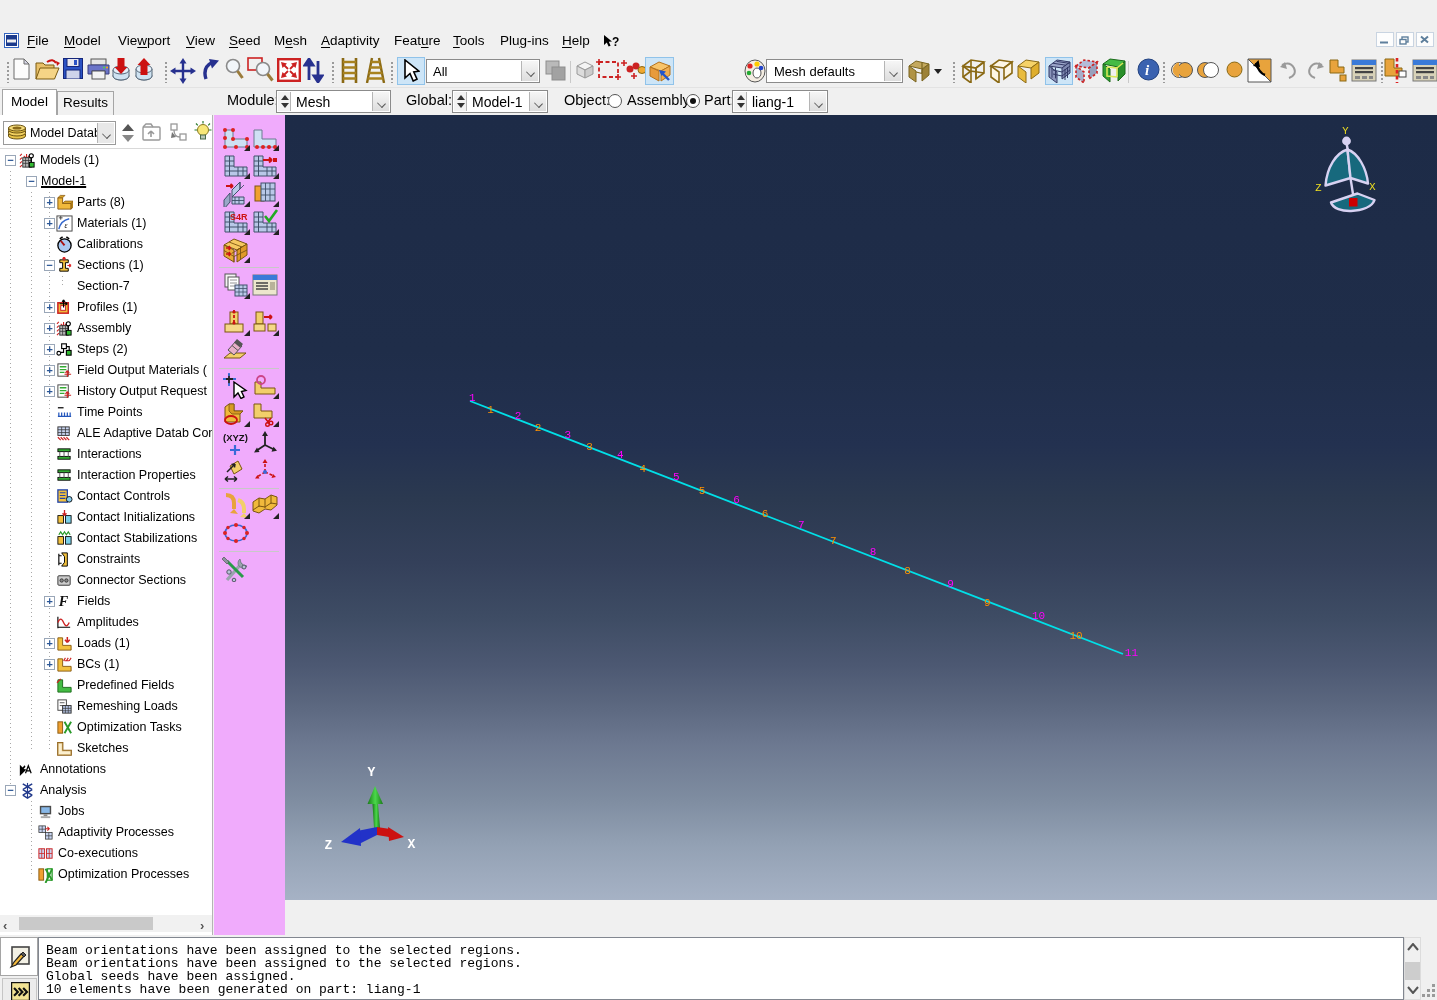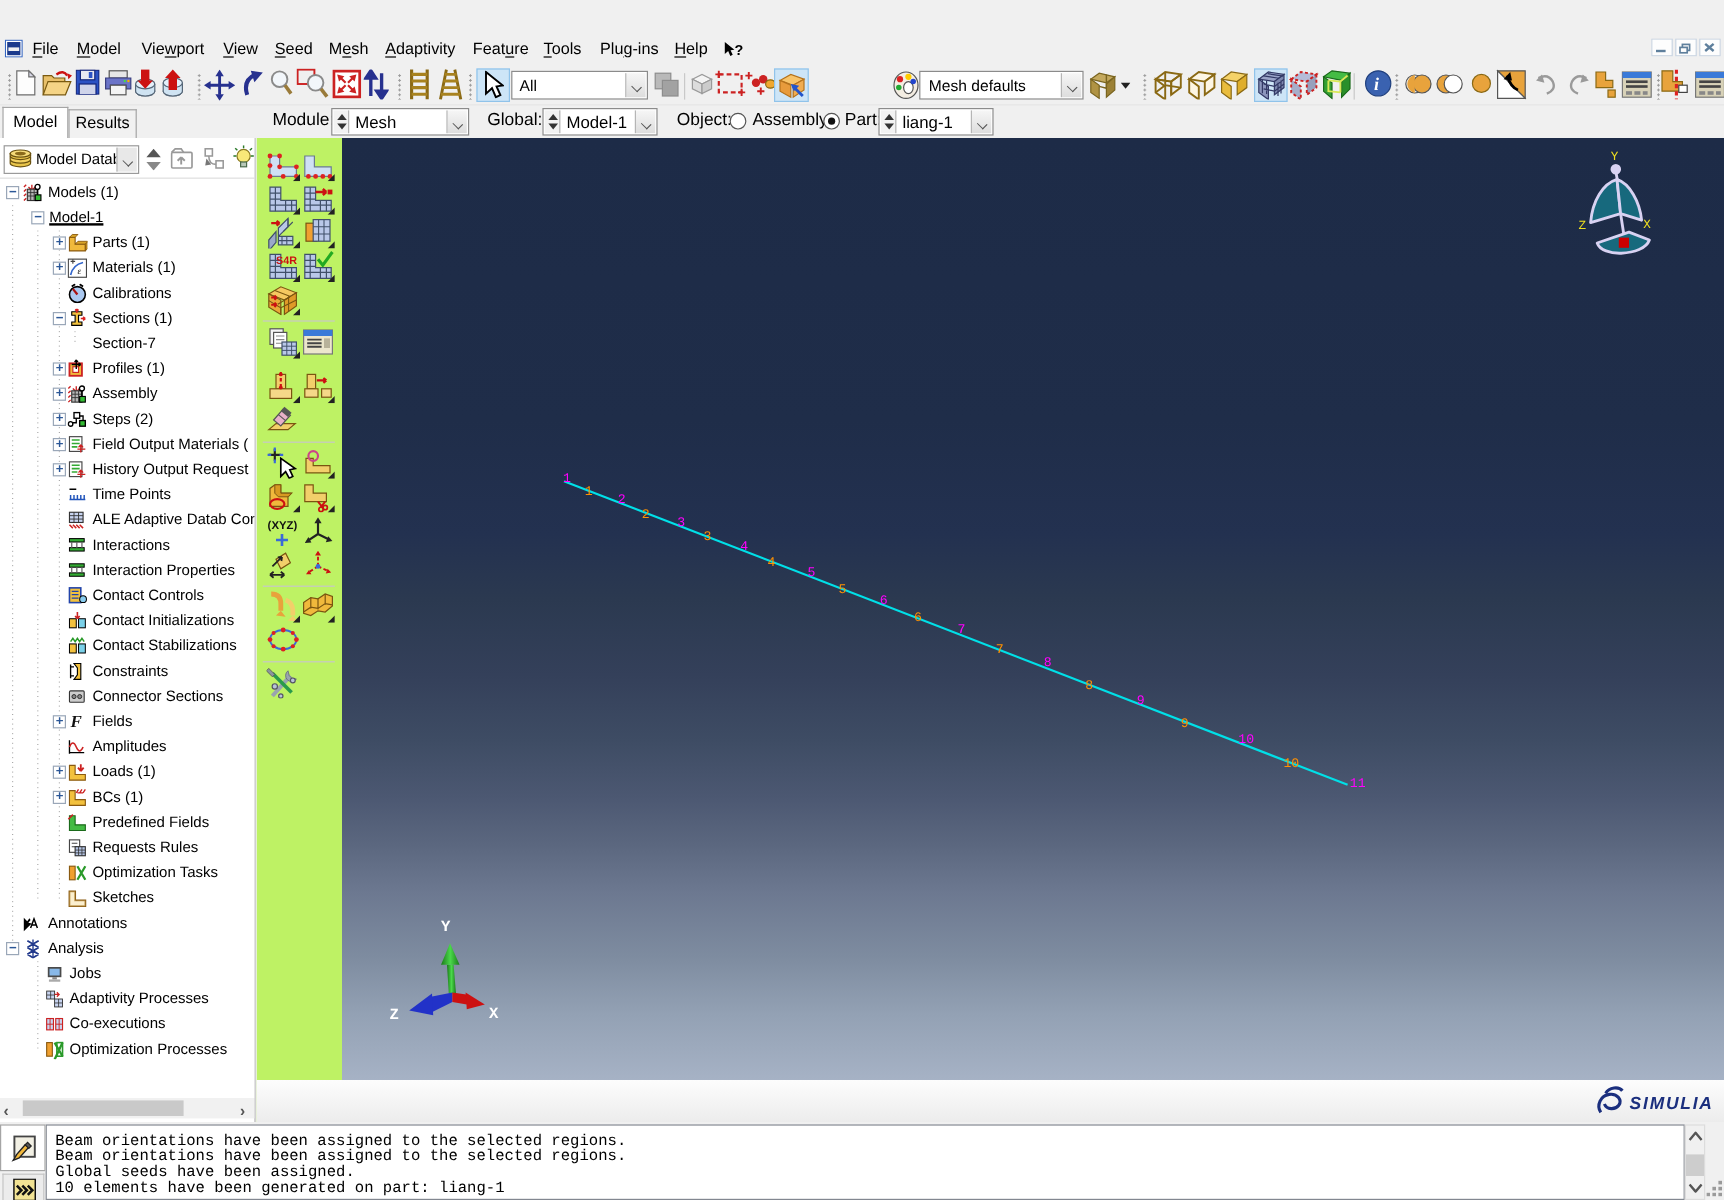--- a/index.html
+++ b/index.html
@@ -30,21 +30,21 @@
 
 #treepanel{left:0;top:115px;width:213px;height:820px;background:#fff;border-right:1px solid #b4b4b4}
 #treebar{left:0;top:0;width:212px;height:34px;background:#fff;border-bottom:1px solid #d9d9d9}
 #treelist{left:0;top:34px;width:212px;height:766px;background:#fff;overflow:hidden}
 .trow{position:absolute;left:0;width:212px;height:21px;font-size:12.5px;color:#000;white-space:nowrap}
 .trow span{position:absolute;top:3px}
 .eb{position:absolute;width:11px;height:11px;top:5px;background:#fff;border:1px solid #9aa7b8;color:#2b5797;font-size:11px;line-height:9px;text-align:center;font-weight:bold}
 .ticon{position:absolute;top:2px}
 .dotv{position:absolute;width:1px;background-image:linear-gradient(#a8a8a8 25%,transparent 25%);background-size:1px 4px}
 
-#toolbox{left:214px;top:115px;width:71px;height:820px;background:#bef264}
+#toolbox{left:214px;top:115px;width:71px;height:820px;background:#f0abfc}
 .tbtn{position:absolute;width:28px;height:27px}
 .tbsep{position:absolute;left:5px;width:60px;height:1px;background:#c8c8c8}
 
 #canvas{left:285px;top:115px;width:1152px;height:785px;
 background:linear-gradient(180deg,#1d2b47 0%,#1f2d49 30%,#233150 42%,#2b3950 49%,#34405a 57%,#3e4c64 64%,#4c5872 70%,#5b677f 75%,#6c7890 80%,#7e8ca0 87%,#93a1b4 93%,#a6b2c5 100%)}
 #botstrip{left:214px;top:900px;width:1223px;height:35px;background:linear-gradient(#fdfdfd,#ececec)}
 
 #msgrow{left:0;top:935px;width:1437px;height:65px;background:#f0f0f0}
 #msgbox{left:38px;top:2px;width:1366px;height:63px;background:#fff;border:1px solid #828790;overflow:hidden}
 .msgline{position:absolute;left:7px;font-family:"Liberation Mono",monospace;font-size:13px;color:#000;white-space:pre}
@@ -574,21 +574,21 @@
         </div>
       <div class="trow" style="top:22px">
           <i class="eb" style="left:26px">−</i>
           <span style="left:41px;text-decoration:underline;text-decoration-thickness:2px">Model-1</span>
         </div>
       <div class="trow" style="top:43px">
           <i class="eb" style="left:44px">+</i>
           <svg class="ticon" style="left:56px" width="17" height="17" viewBox="0 0 18 18">
             <use href="#i-part"></use>
           </svg>
-          <span style="left:77px">Parts (1)</span>
+          <span style="left:77px">Parts (8)</span>
         </div>
       <div class="trow" style="top:64px">
           <i class="eb" style="left:44px">+</i>
           <svg class="ticon" style="left:56px" width="17" height="17" viewBox="0 0 18 18">
             <use href="#i-mat"></use>
           </svg>
           <span style="left:77px">Materials (1)</span>
         </div>
       <div class="trow" style="top:85px">
           <svg class="ticon" style="left:56px" width="17" height="17" viewBox="0 0 18 18">
@@ -725,21 +725,21 @@
       <div class="trow" style="top:526px">
           <svg class="ticon" style="left:56px" width="17" height="17" viewBox="0 0 18 18">
             <use href="#i-predef"></use>
           </svg>
           <span style="left:77px">Predefined Fields</span>
         </div>
       <div class="trow" style="top:547px">
           <svg class="ticon" style="left:56px" width="17" height="17" viewBox="0 0 18 18">
             <use href="#i-remesh"></use>
           </svg>
-          <span style="left:77px">Requests Rules</span>
+          <span style="left:77px">Remeshing Loads</span>
         </div>
       <div class="trow" style="top:568px">
           <svg class="ticon" style="left:56px" width="17" height="17" viewBox="0 0 18 18">
             <use href="#i-opttask"></use>
           </svg>
           <span style="left:77px">Optimization Tasks</span>
         </div>
       <div class="trow" style="top:589px">
           <svg class="ticon" style="left:56px" width="17" height="17" viewBox="0 0 18 18">
             <use href="#i-sketch"></use>
@@ -1034,29 +1034,20 @@
       <polygon points="60,41 52.5,59 68,59" fill="url(#gsh)"></polygon>
       <polygon points="62,82 62,90 44,99 42,86" fill="#2232c8"></polygon>
       <polygon points="26,97 45,83 46,101" fill="#2232c8"></polygon>
       <polygon points="62,82 62,90 74,92 75,84" fill="#cc1111"></polygon>
       <polygon points="89,92 73,82 74,96" fill="#cc1111"></polygon>
       <g fill="#fff" font-family="Liberation Mono,monospace" font-size="13px" font-weight="bold" text-anchor="middle">
         <text x="56.5" y="31">Y</text>
           <text x="13.5" y="104">Z</text>
           <text x="96.5" y="103">X</text>
       </g>
-    </svg>
-  </div>
-  <div id="botstrip" class="abs">
-    <svg class="abs" style="left:1114px;top:5px" width="110" height="26" viewBox="0 0 110 26">
-      <g fill="none" stroke="#1b2f7e" stroke-width="2.6">
-        <path d="M6 22 C2 16 6 8 13 7 C20 6 24 12 21 16 C18 20 11 20 9 15"></path>
-        <path d="M10 6 C13 1 21 0 24 4"></path>
-      </g>
-      <text x="30" y="19" font-size="14.5" font-weight="bold" font-style="italic" fill="#1b2f7e" font-family="Liberation Sans,sans-serif" letter-spacing="1.5">SIMULIA</text>
     </svg>
   </div>
   <div id="msgrow" class="abs">
     <div id="msgbox" class="abs">
       <div class="msgline" style="top:5px">Beam orientations have been assigned to the selected regions.</div>
       <div class="msgline" style="top:18px">Beam orientations have been assigned to the selected regions.</div>
       <div class="msgline" style="top:31px">Global seeds have been assigned.</div>
       <div class="msgline" style="top:44px">10 elements have been generated on part: liang-1</div>
     </div>
     <div class="abs" style="left:0;top:2px;width:38px;height:39px;background:#fff;border:1px solid #a5a5a5">

